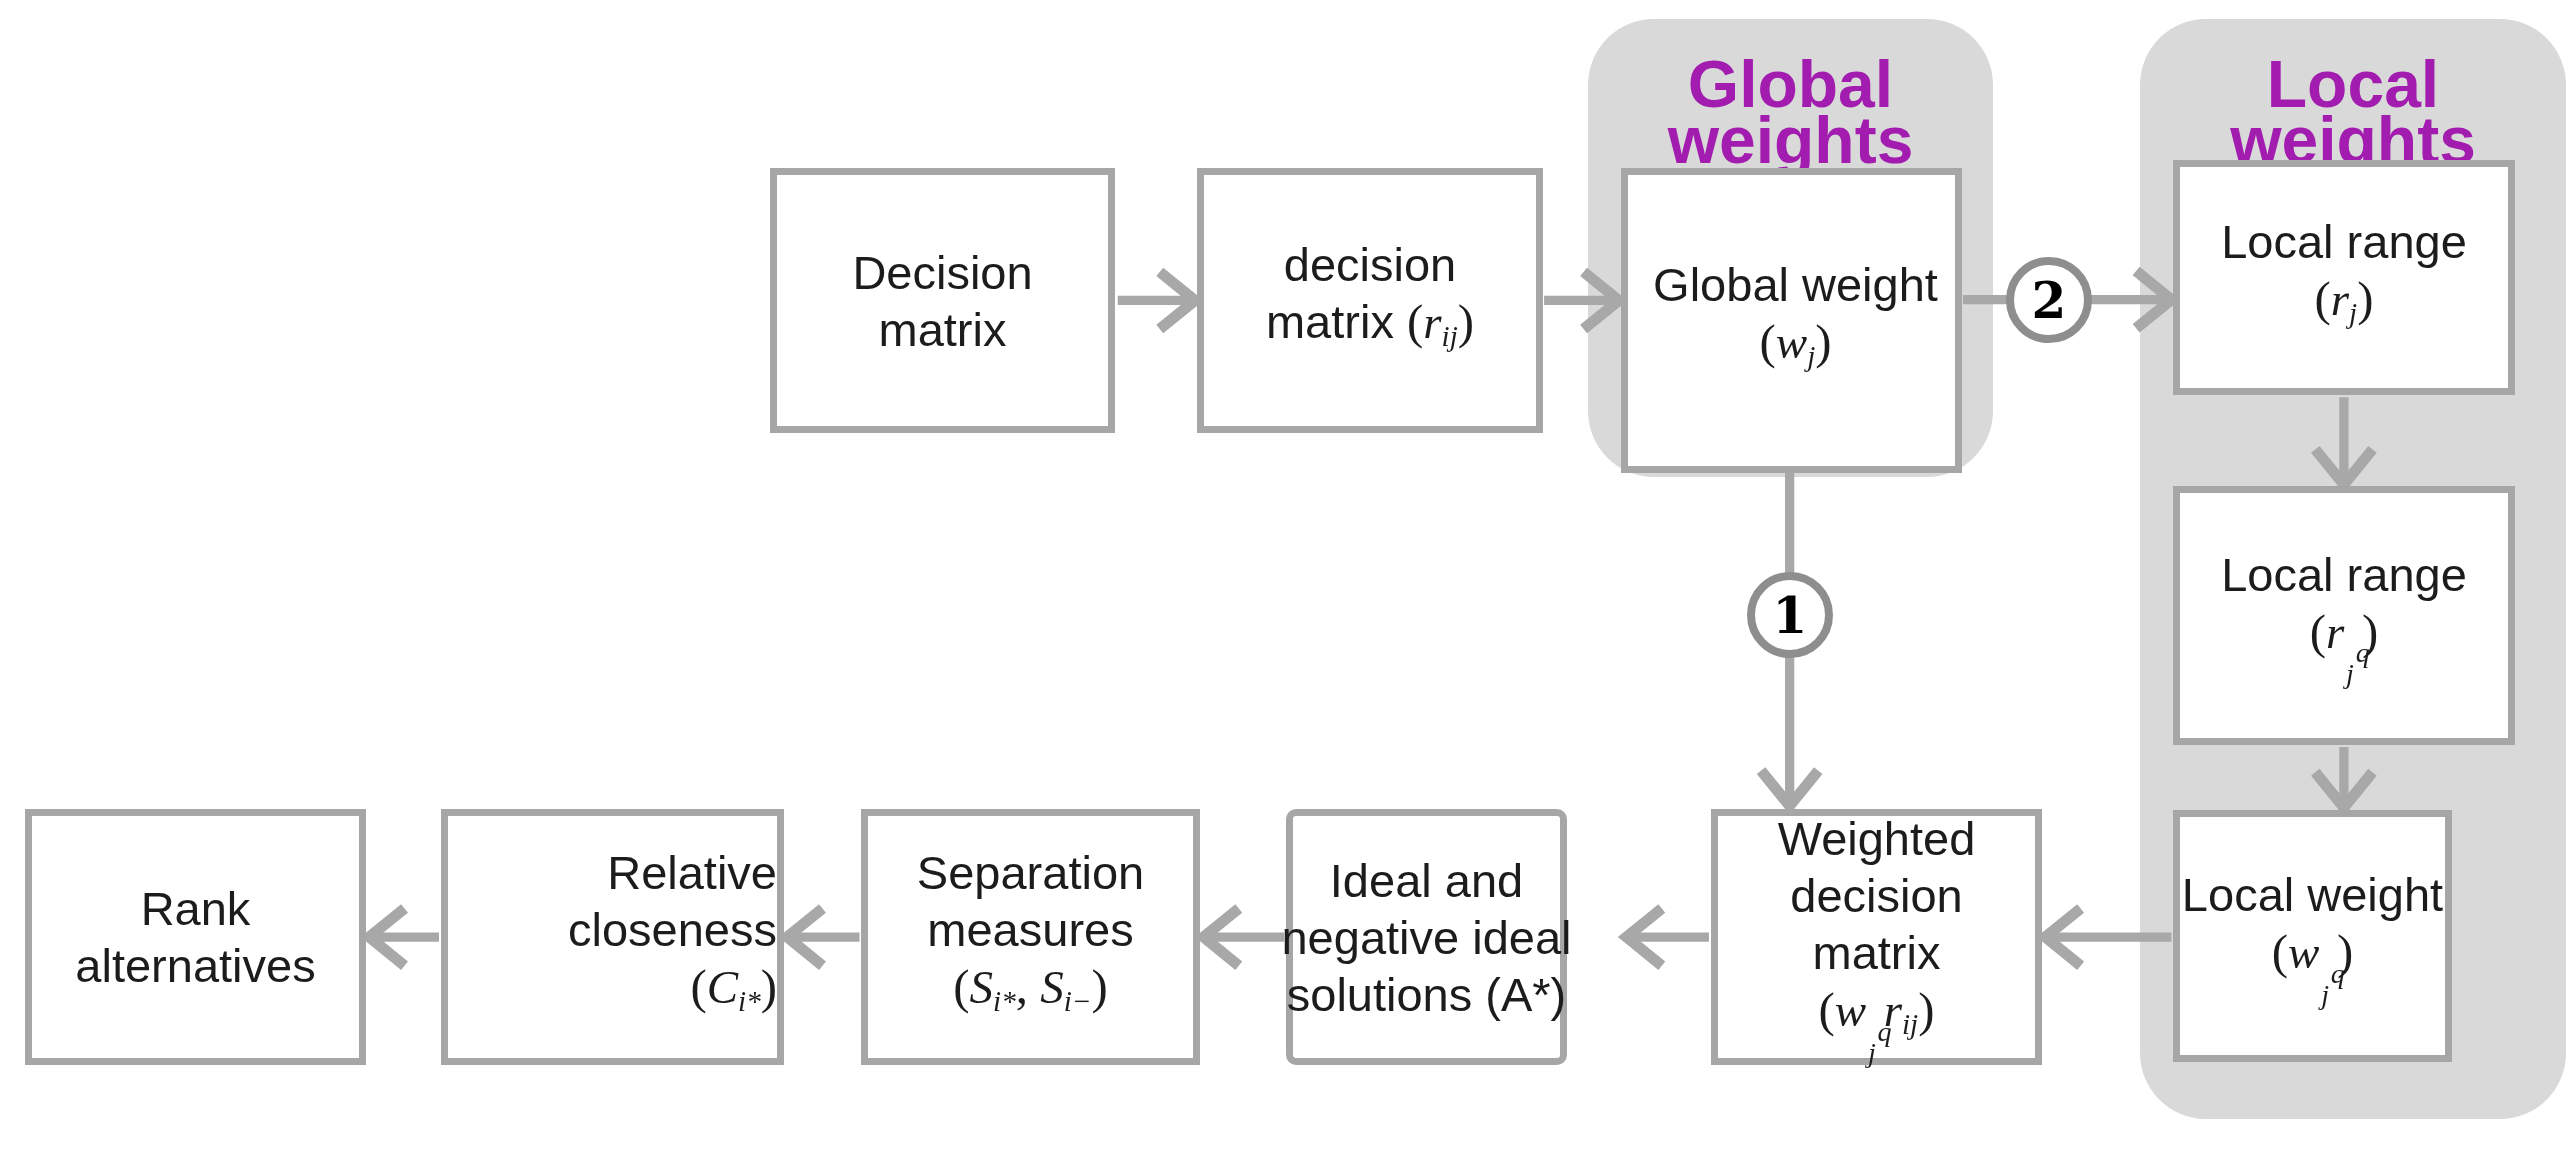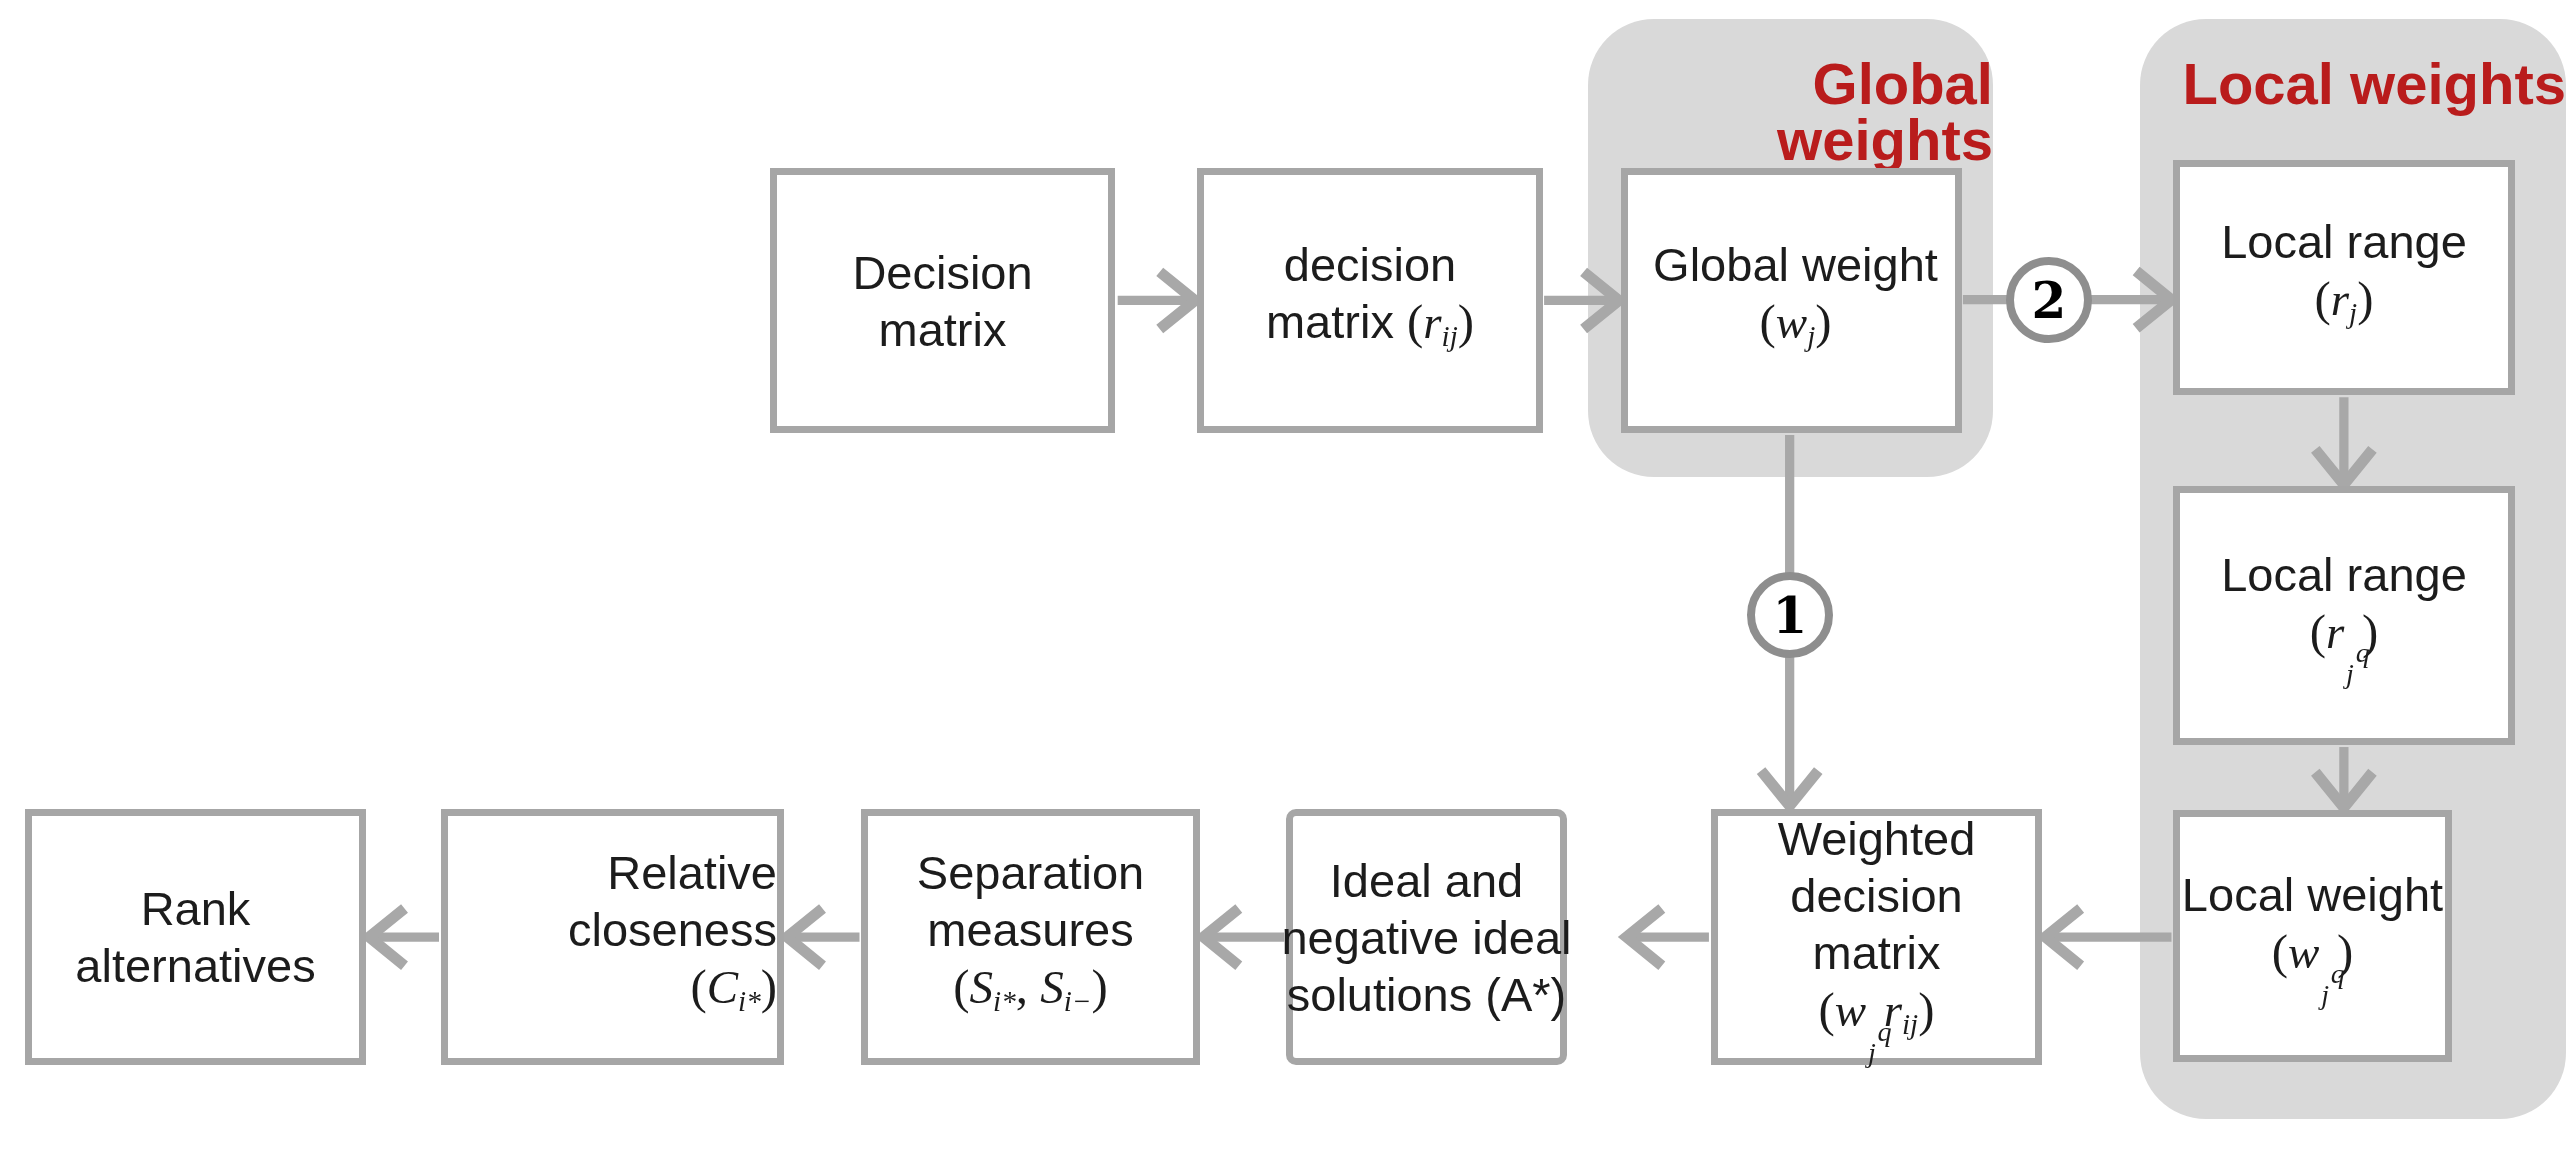--- a/index.html
+++ b/index.html
@@ -13,23 +13,23 @@
   
   .group{
     position:absolute;
     background:#d9d9d9;
     border-radius:66px;
   }
   .group-global{left:1588px;top:18.5px;width:405px;height:458px;}
   .group-local {left:2140px;top:18.5px;width:426px;height:1100px;}
   .group-header{
     position:absolute;left:0;right:0;top:37px;
-    text-align:right;
-    font-weight:bold;font-size:58px;line-height:56px;
-    color:#b91c1c;
+    text-align:center;
+    font-weight:bold;font-size:66px;line-height:56px;
+    color:#a21caf;
   }
   
   .arrows{position:absolute;left:0;top:0;z-index:2;}
   .arrows line,.arrows polyline{
     stroke:#a8a8a8;fill:none;
     stroke-linecap:butt;stroke-linejoin:miter;
   }
   .arrows line{stroke-width:11px;}
   .arrows polyline{stroke-width:13px;}
   
@@ -53,21 +53,21 @@
     display:inline-flex;flex-direction:column;align-items:flex-start;
     font-family:"Liberation Serif",serif;font-style:italic;
     font-size:0.60em;line-height:0.74;
     vertical-align:-0.52em;
     margin:0 0.06em;
   }
   .st-sup{transform:translateX(0.34em);display:block;}
   .st-sub{display:block;}
   .b-decision  {left:770px; top:168px; width:345px;height:265px;}
   .b-normalised{left:1197px;top:168px; width:346px;height:265px;}
-  .b-gweight   {left:1621px;top:168px; width:341px;height:265px;padding-left:8px;}
+  .b-gweight   {left:1621px;top:168px; width:341px;height:305px;padding-left:8px;}
   .b-grange    {left:2173px;top:160px; width:342px;height:235px;}
   .b-lrange    {left:2173px;top:486px; width:342px;height:259px;}
   .b-lweight   {left:2173px;top:810px; width:279px;height:252px;}
   .b-weighted  {left:1711px;top:809px; width:331px;height:256px;}
   .b-ideal     {left:1286px;top:809px; width:281px;height:256px;border-radius:10px;}
   .b-separation{left:861px;top:809px; width:339px;height:256px;}
   .b-relative  {left:441px; top:809px; width:343px;height:256px;align-items:flex-end;}
   .b-rank      {left:25px;  top:809px; width:341px;height:256px;}
   
   .badge{

